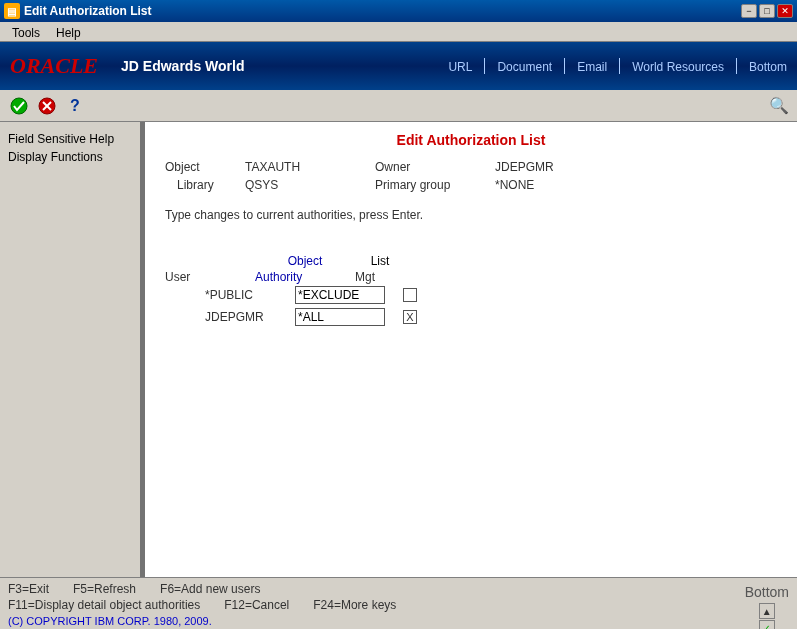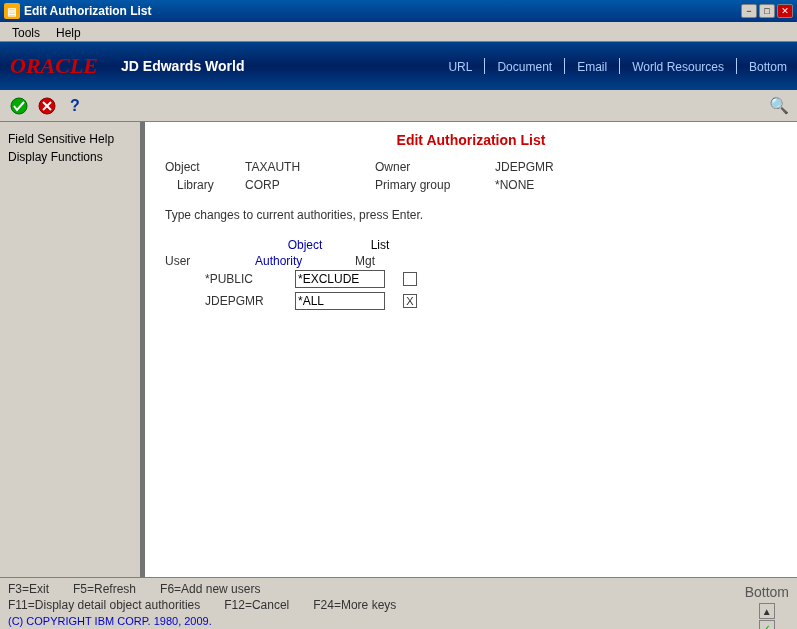--- a/index.html
+++ b/index.html
@@ -99,21 +99,21 @@
       display: flex;
       margin-bottom: 4px;
       font-size: 12px;
     }
     .info-label { width: 80px; color: #333; }
     .info-value { width: 130px; color: #333; font-weight: normal; }
     .info-label2 { width: 120px; color: #333; }
     .info-value2 { color: #333; }
 
     .description-text {
-      margin: 16px 0 16px 0;
+      margin: 16px 0 32px 0;
       font-size: 12px;
       color: #333;
     }
 
     
     .auth-table { margin-top: 4px; font-size: 12px; }
     .table-header-row { display: flex; margin-bottom: 2px; }
     .col-user { width: 90px; }
     .col-obj { width: 100px; text-align: center; color: #0000aa; }
     .col-list { width: 50px; text-align: center; }
@@ -244,21 +244,21 @@
     <div class="content-title">Edit Authorization List</div>
 
     <div class="info-row">
       <span class="info-label">Object</span>
       <span class="info-value">TAXAUTH</span>
       <span class="info-label2">Owner</span>
       <span class="info-value2">JDEPGMR</span>
     </div>
     <div class="info-row">
       <span class="info-label sub-header">Library</span>
-      <span class="info-value">CORP</span>
+      <span class="info-value">QSYS</span>
       <span class="info-label2">Primary group</span>
       <span class="info-value2">*NONE</span>
     </div>
 
     <div class="description-text">Type changes to current authorities, press Enter.</div>
 
     <div class="auth-table">
       <div class="table-header-row">
         <div class="col-user"></div>
         <div class="col-obj">Object</div>

